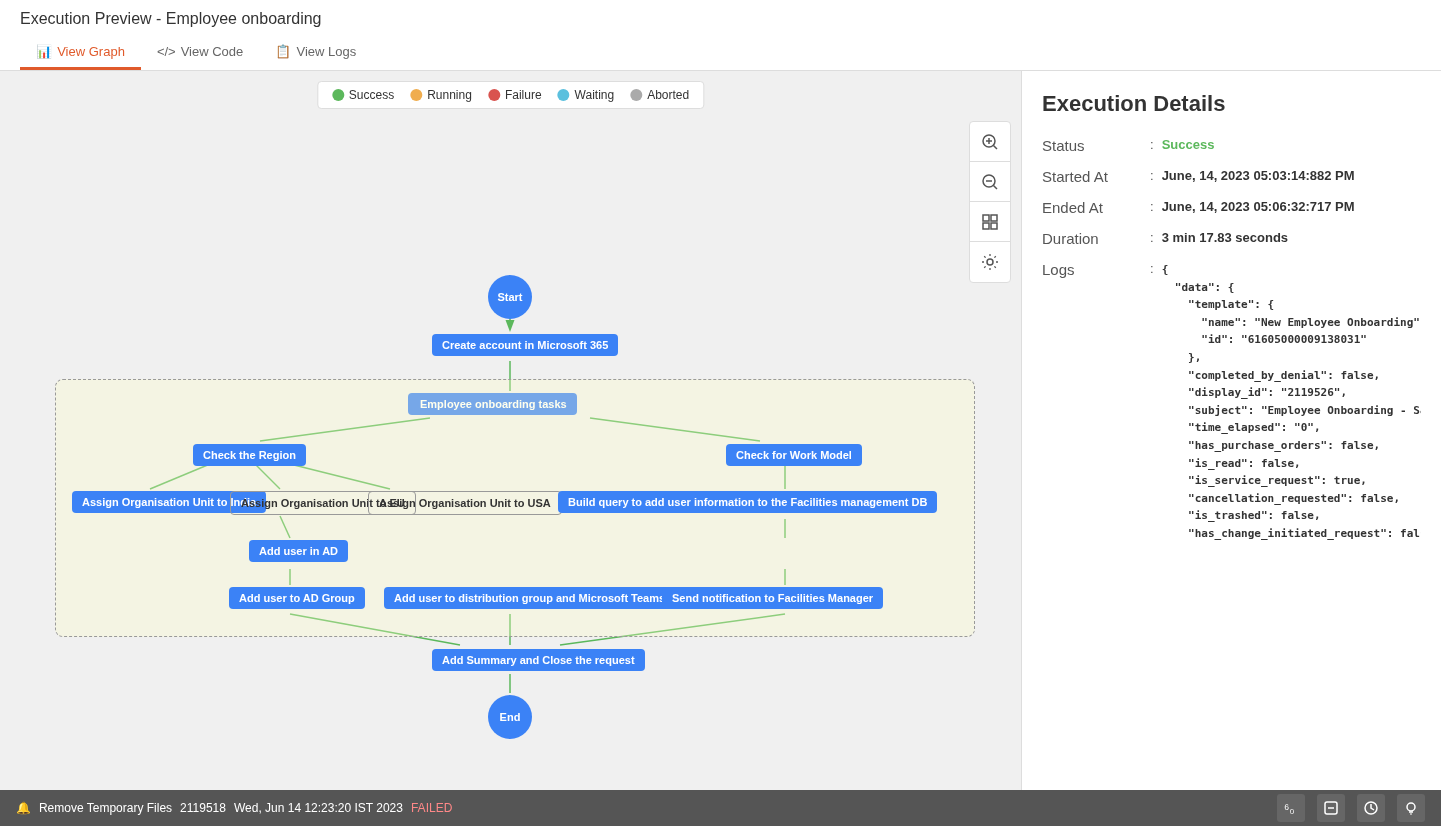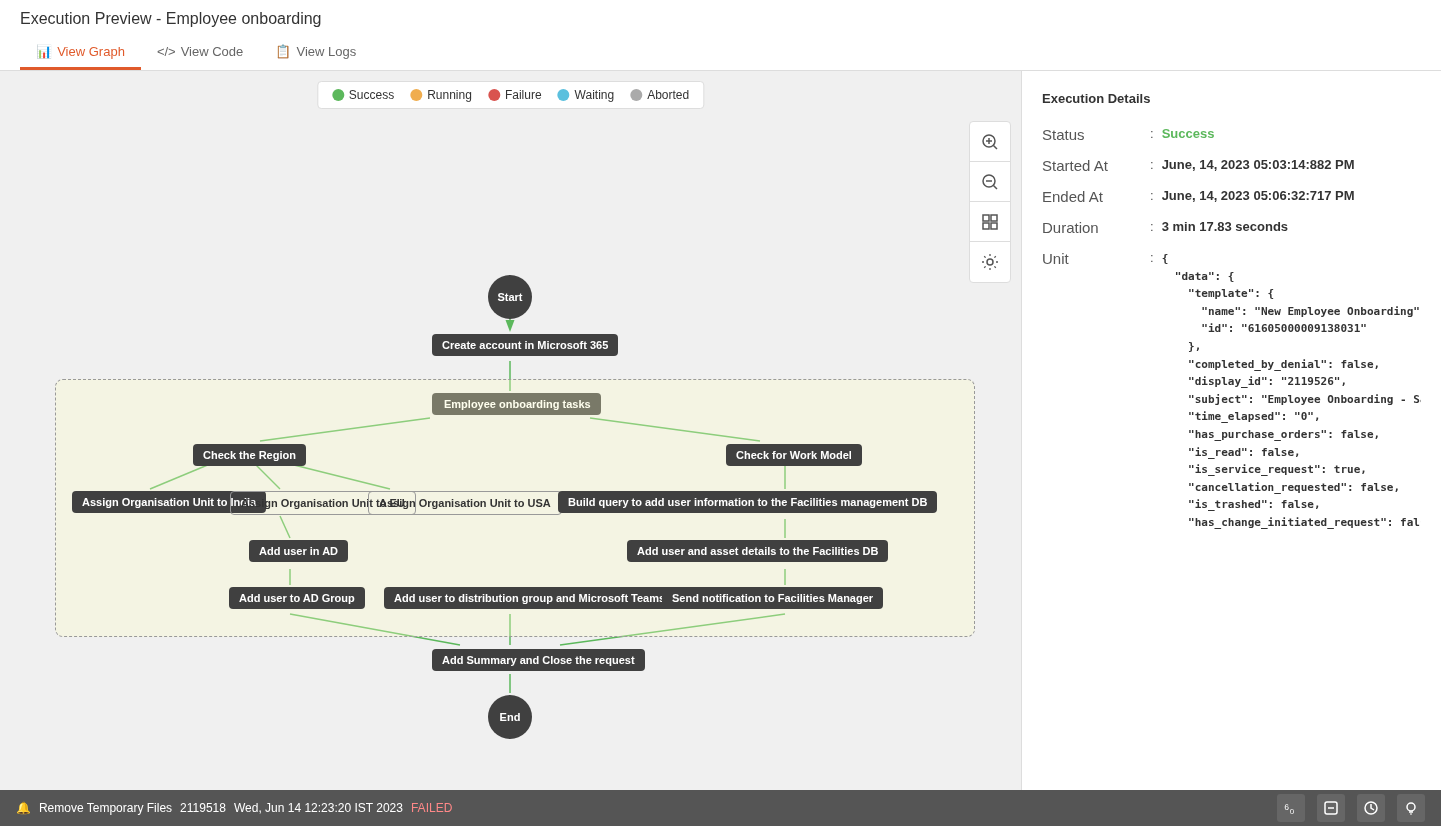--- a/index.html
+++ b/index.html
@@ -94,21 +94,21 @@
       justify-content: center;
       cursor: pointer;
       border-bottom: 1px solid #ddd;
       font-size: 16px;
       color: #555;
     }
     .graph-control-btn:last-child { border-bottom: none; }
 
     .node {
       position: absolute;
-      background: #404040;
+      background: #3b82f6;
       color: #fff;
       border-radius: 4px;
       padding: 5px 10px;
       font-size: 11px;
       text-align: center;
       white-space: nowrap;
       font-weight: bold;
     }
     .node.circle {
       border-radius: 50%;
@@ -143,21 +143,21 @@
     }
 
     .details-panel {
       width: 420px;
       background: #fff;
       border-left: 1px solid #ddd;
       padding: 20px;
       overflow-y: auto;
     }
     .details-title {
-      font-size: 13px;
+      font-size: 22px;
       font-weight: bold;
       margin-bottom: 20px;
       color: #333;
     }
     .detail-row {
       display: flex;
       margin-bottom: 14px;
       align-items: flex-start;
     }
     .detail-label {
@@ -345,21 +345,21 @@
     </svg>
 
     <div class="node circle" style="left:488px; top:204px;">
       <span>Start</span>
     </div>
 
     <div class="node" style="left:432px; top:263px;">
       <span>Create account in Microsoft 365</span>
     </div>
 
-    <div class="node" style="left:432px; top:322px;padding-left:12px;">
+    <div class="node" style="left:408px; top:322px;padding-left:12px;">
       <span>Employee onboarding tasks</span>
     </div>
 
     <div class="group-box" style="left:55px; top:308px; width:920px; height:258px;"></div>
 
     <div class="node" style="left:193px; top:373px;">
       <span>Check the Region</span>
     </div>
 
     <div class="node" style="left:726px; top:373px;">
@@ -379,23 +379,20 @@
     </div>
 
     <div class="node" style="left:558px; top:420px;">
       <span>Build query to add user information to the Facilities management DB</span>
     </div>
 
     <div class="node" style="left:249px; top:469px;">
       <span>Add user in AD</span>
     </div>
 
-    <div class="node" style="left:627px; top:469px;">
-      <span>Add user and asset details to the Facilities DB</span>
-    </div>
 
     <div class="node" style="left:229px; top:516px;">
       <span>Add user to AD Group</span>
     </div>
 
     <div class="node" style="left:384px; top:516px;">
       <span>Add user to distribution group and Microsoft Teams channel</span>
     </div>
 
     <div class="node" style="left:662px; top:516px;">
@@ -432,21 +429,21 @@
       <div class="detail-value">June, 14, 2023 05:06:32:717 PM</div>
     </div>
 
     <div class="detail-row">
       <div class="detail-label">Duration</div>
       <div class="detail-colon">:</div>
       <div class="detail-value">3 min 17.83 seconds</div>
     </div>
 
     <div class="detail-row" style="align-items:flex-start;">
-      <div class="detail-label">Unit</div>
+      <div class="detail-label">Logs</div>
       <div class="detail-colon">:</div>
       <div class="detail-value json-block" style="white-space:pre; overflow-x:auto; max-width:280px;">{
   "data": {
     "template": {
       "name": "New Employee Onboarding",
       "id": "61605000009138031"
     },
     "completed_by_denial": false,
     "display_id": "2119526",
     "subject": "Employee Onboarding - Sangeetha Karunakaran",

